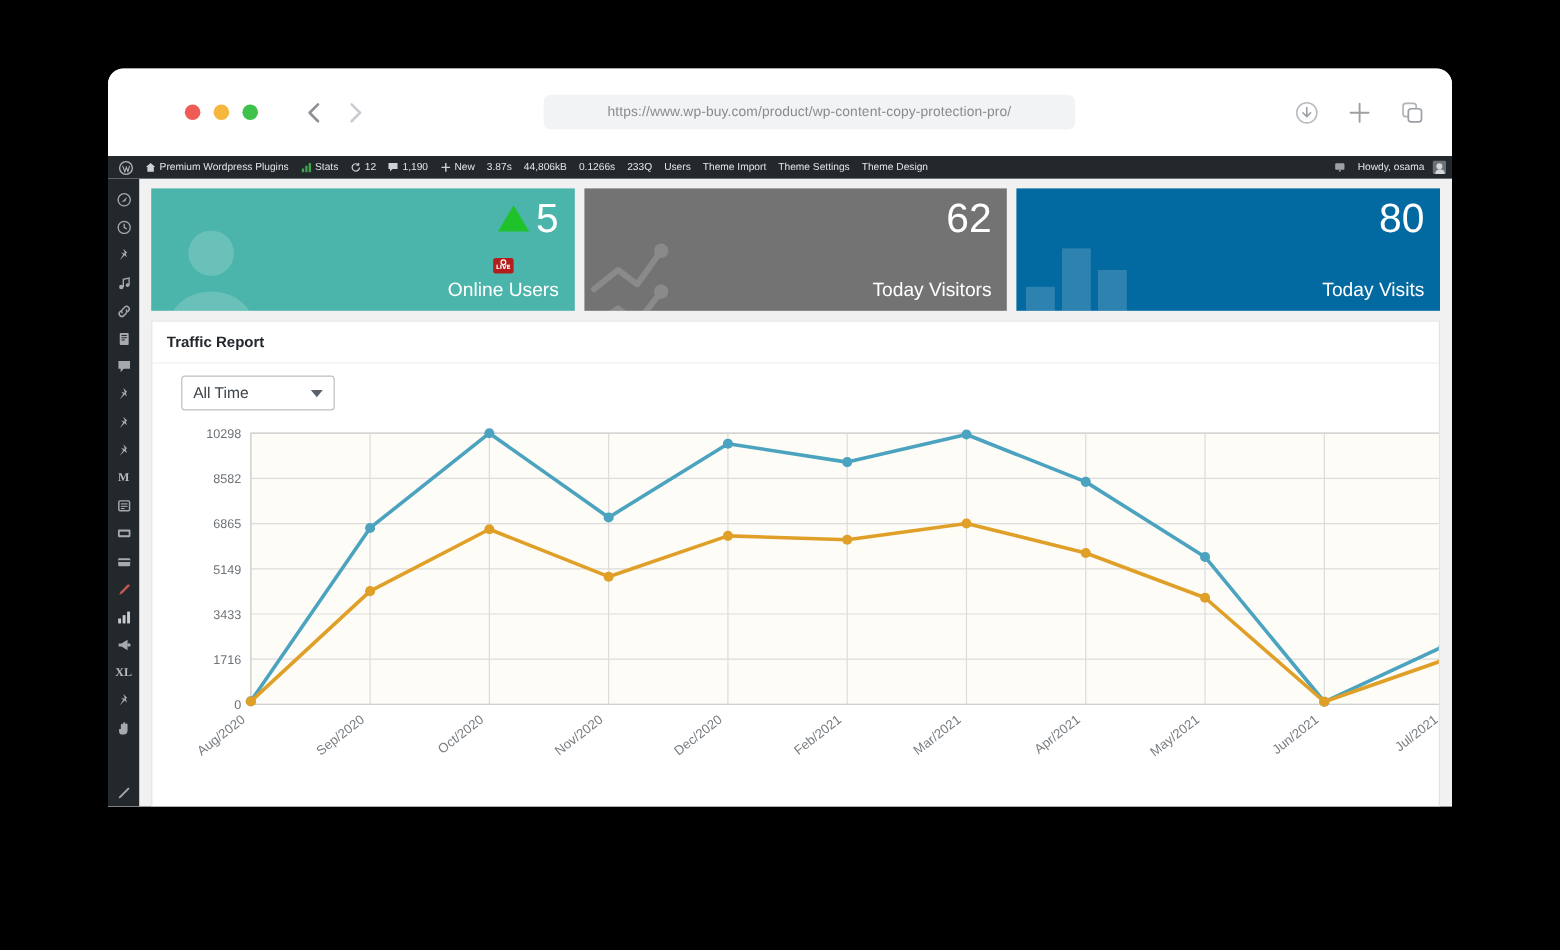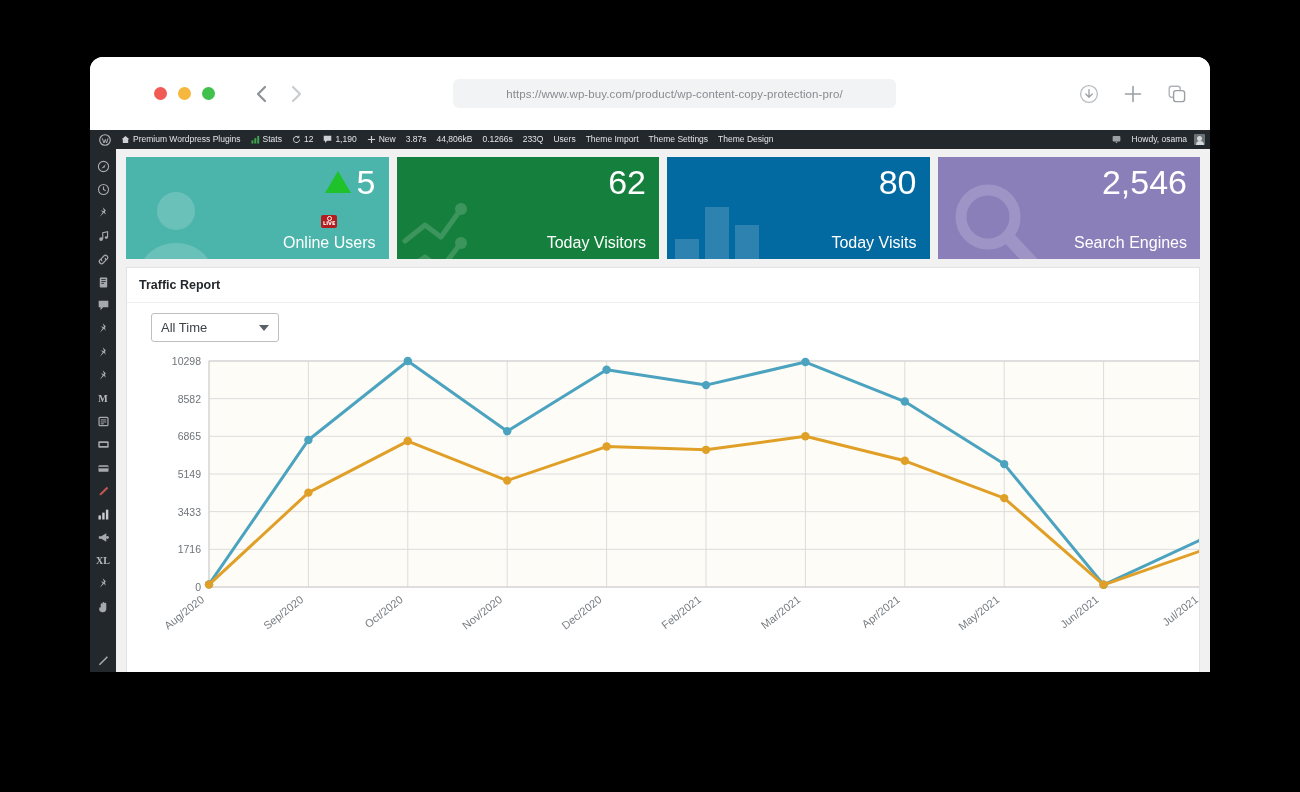--- a/index.html
+++ b/index.html
@@ -425,21 +425,21 @@
             </div>
             <div class="cap">
               <span class="live-badge">
                 <span class="rec"></span>
                 <span>LIVE</span>
               </span>
               <span>Online Users</span>
             </div>
           </div>
 
-          <div class="card" style="background:#15803d">
+          <div class="card" style="background:#737373">
             <div class="wm">
               <svg width="110" height="92" viewBox="0 0 110 92">
                 <path d="M4 60 L24 44 L40 56 L60 28" fill="none" stroke="#fff" stroke-width="5" stroke-linecap="round" stroke-linejoin="round"></path>
                 <circle cx="60" cy="28" r="6" fill="#fff"></circle>
                 <path d="M4 90 L24 76 L40 88 L60 62" fill="none" stroke="#fff" stroke-width="5" stroke-linecap="round" stroke-linejoin="round"></path>
                 <circle cx="60" cy="62" r="6" fill="#fff"></circle>
               </svg>
             </div>
             <div class="big">
               <span>62</span>
@@ -458,34 +458,20 @@
               </svg>
             </div>
             <div class="big">
               <span>80</span>
             </div>
             <div class="cap">
               <span>Today Visits</span>
             </div>
           </div>
 
-          <div class="card" style="background:#8b7fba">
-            <div class="wm" style="left:8px;bottom:-18px">
-              <svg width="100" height="100" viewBox="0 0 100 100">
-                <circle cx="42" cy="40" r="27" fill="none" stroke="#fff" stroke-width="11"></circle>
-                <path d="M62 60 L90 90" stroke="#fff" stroke-width="13" stroke-linecap="round"></path>
-              </svg>
-            </div>
-            <div class="big">
-              <span>2,546</span>
-            </div>
-            <div class="cap">
-              <span>Search Engines</span>
-            </div>
-          </div>
 
         </div>
 
         <div class="panel">
           <div class="panel-head">Traffic Report</div>
           <div class="panel-body">
             <div class="select-wrap">
               <span>All Time</span>
               <span class="chev"></span>
             </div>

